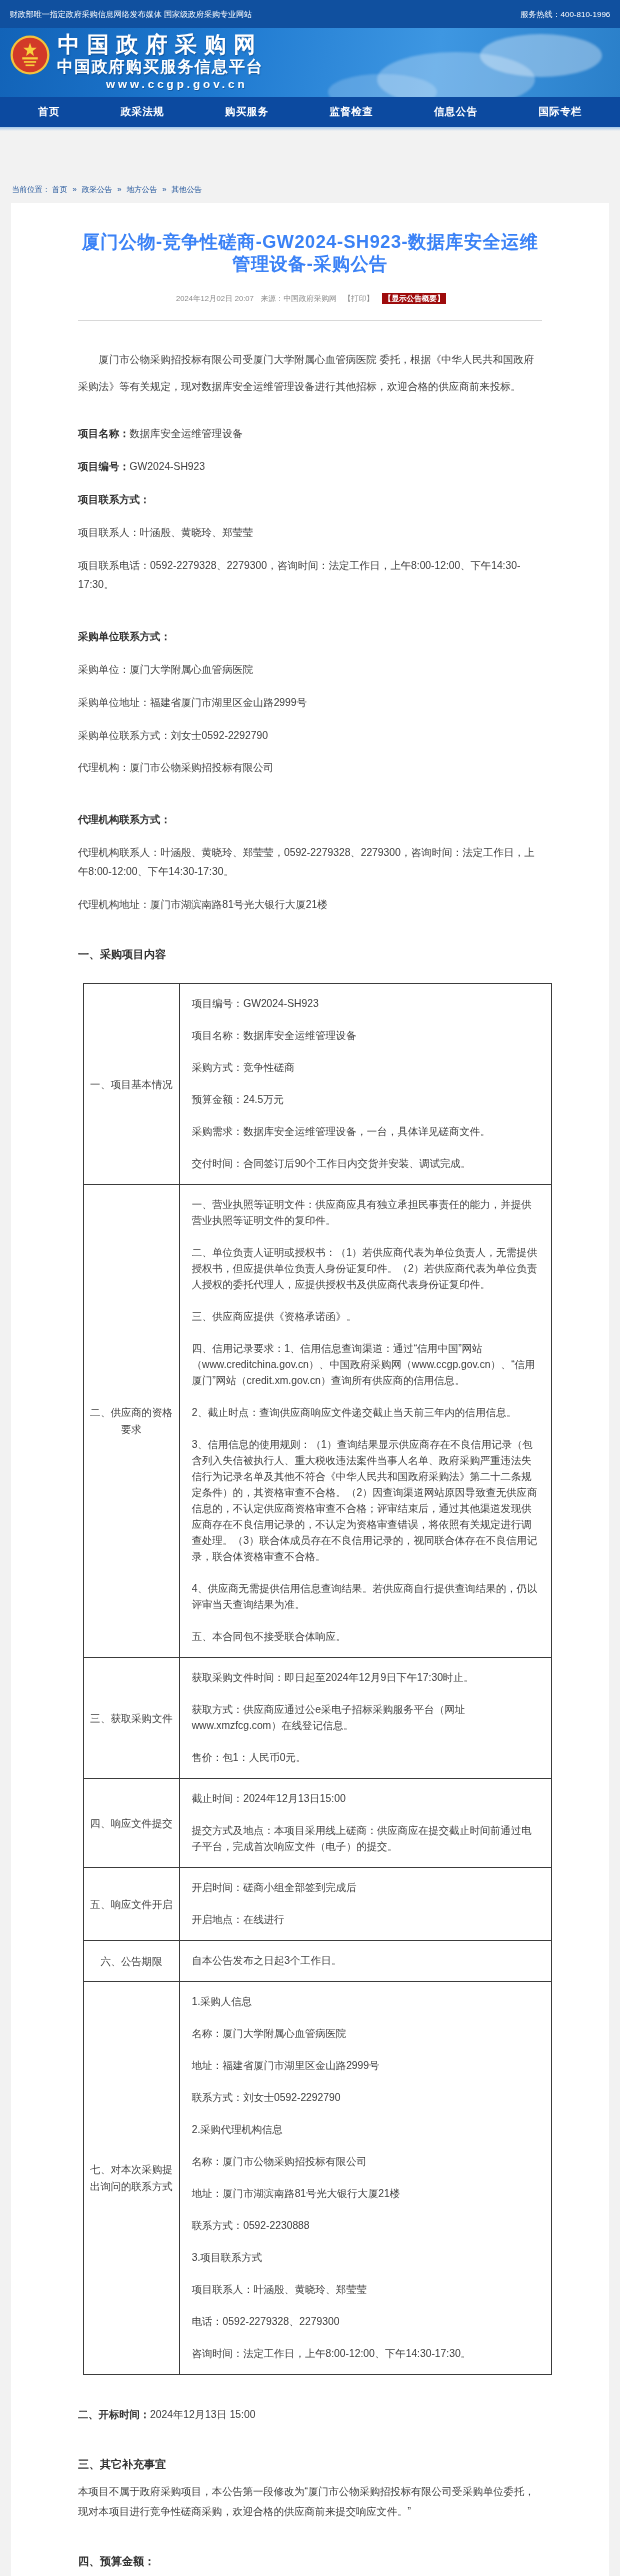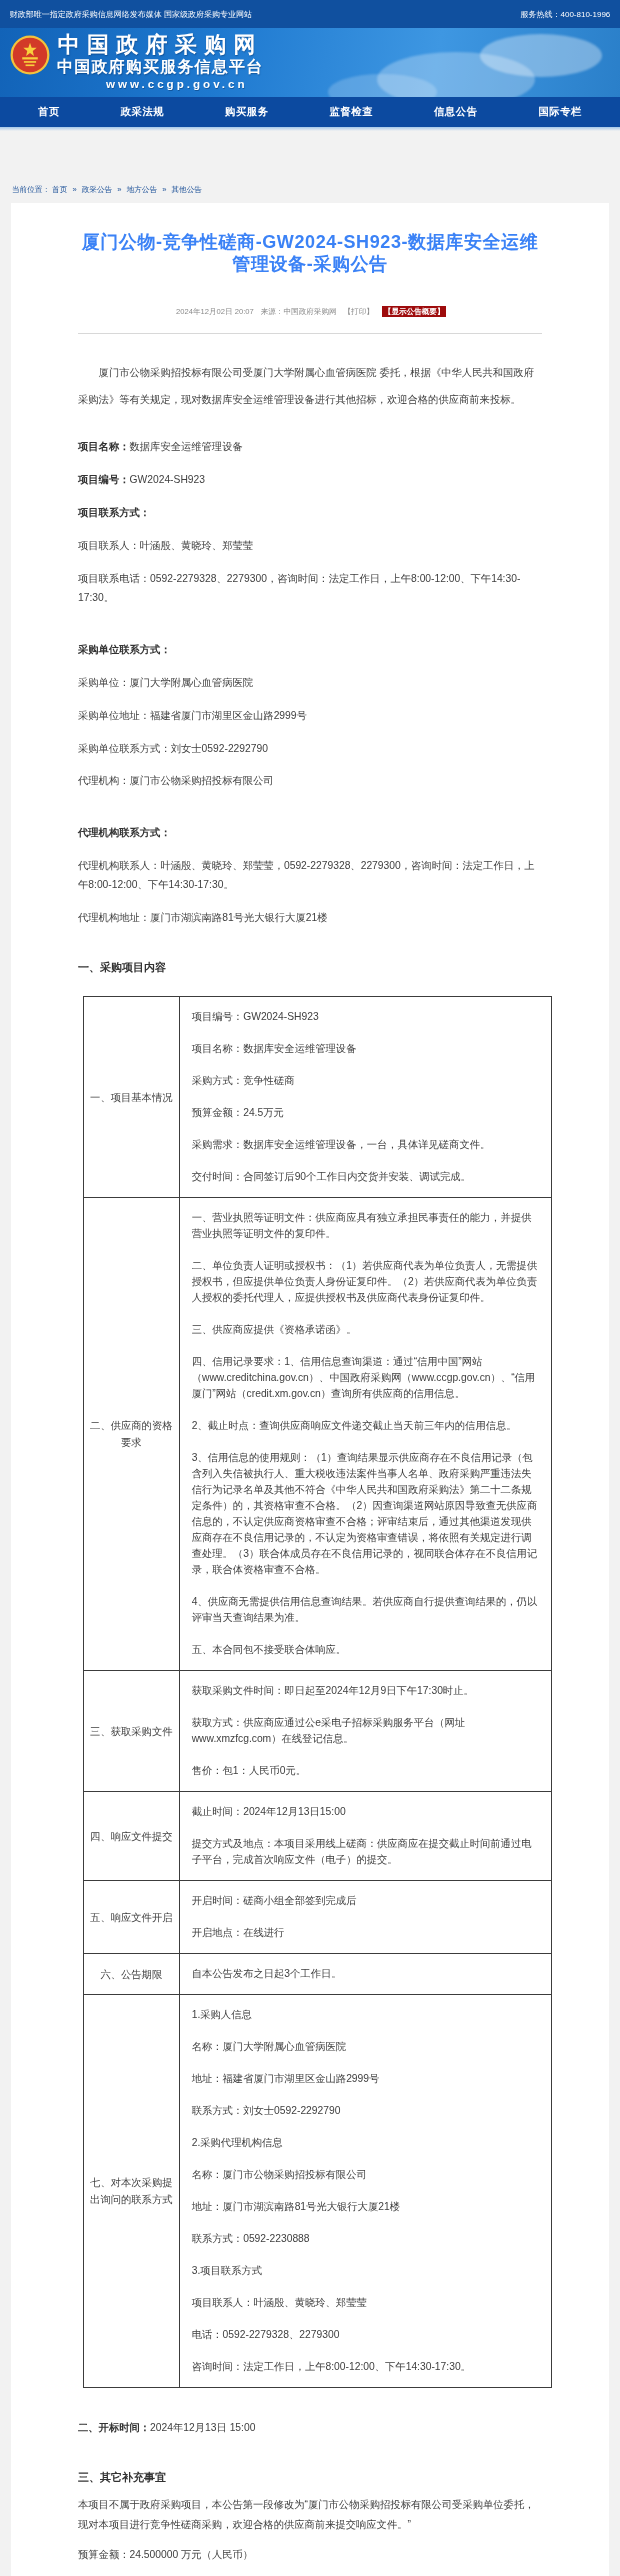--- a/index.html
+++ b/index.html
@@ -37,21 +37,21 @@
   }
   .nav a{color:#fff;font-size:10.3px;font-weight:bold;text-decoration:none;letter-spacing:0.6px;}
   .nav-glow{height:3.6px;background:linear-gradient(#a3c8e9,#f2f2f2);}
   
   .breadcrumb{padding:10.3px 0 8px 12px;font-size:7.6px;color:#1d5198;margin-top:44px;}
   .breadcrumb a{color:#1d5198;text-decoration:none;}
   .breadcrumb .sep{margin:0 3px;color:#1d5198;}
   
   .card{background:#fff;margin:0 11px;padding:25.5px 67px 36px;box-sizing:border-box;}
   .title{font-size:18px;font-weight:bold;color:#3b82f6;text-align:center;margin:2.4px 0 0;line-height:22px;letter-spacing:0.6px;}
-  .meta{text-align:center;margin-top:32px;font-size:7.6px;color:#8a8a8a;}
+  .meta{text-align:center;margin-top:19px;font-size:7.6px;color:#8a8a8a;}
   .meta .m{margin:0 2.4px;}
   .meta a.print{color:#8a8a8a;text-decoration:none;margin:0 2.4px;}
   .meta .badge{background:#9e0b0c;color:#fff;font-weight:bold;padding:1.2px 1.8px;margin-left:3.6px;cursor:pointer;}
   .divider{border:none;border-top:0.6px solid #d8d8d8;margin:16px 0 0;}
   .intro{margin:25.5px 0 0;font-size:10.3px;line-height:27px;text-indent:2em;}
   .para{font-size:10.3px;line-height:19.5px;margin:13.4px 0 0;}
   .para.first{margin-top:24px;}
   .para.gap,.sec{margin-top:32px;}
   .para b,.sec,.blab{color:#333;font-weight:bold;}
   .sec{font-size:11px;line-height:14.6px;}
@@ -230,16 +230,17 @@
 咨询时间：法定工作日，上午8:00-12:00、下午14:30-17:30。</td>
       </tr>
     </tbody>
   </table>
 
   <p class="after"><span class="blab">二、开标时间：</span><span>2024年12月13日 15:00</span></p>
 
   <h2 class="sec">三、其它补充事宜</h2>
   <p class="body-p">本项目不属于政府采购项目，本公告第一段修改为“厦门市公物采购招投标有限公司受采购单位委托，现对本项目进行竞争性磋商采购，欢迎合格的供应商前来提交响应文件。”</p>
 
+  <h2 class="sec">四、预算金额：</h2>
   <p class="body-p">预算金额：24.500000 万元（人民币）</p>
 
 </div>
 
 
 </body></html>

